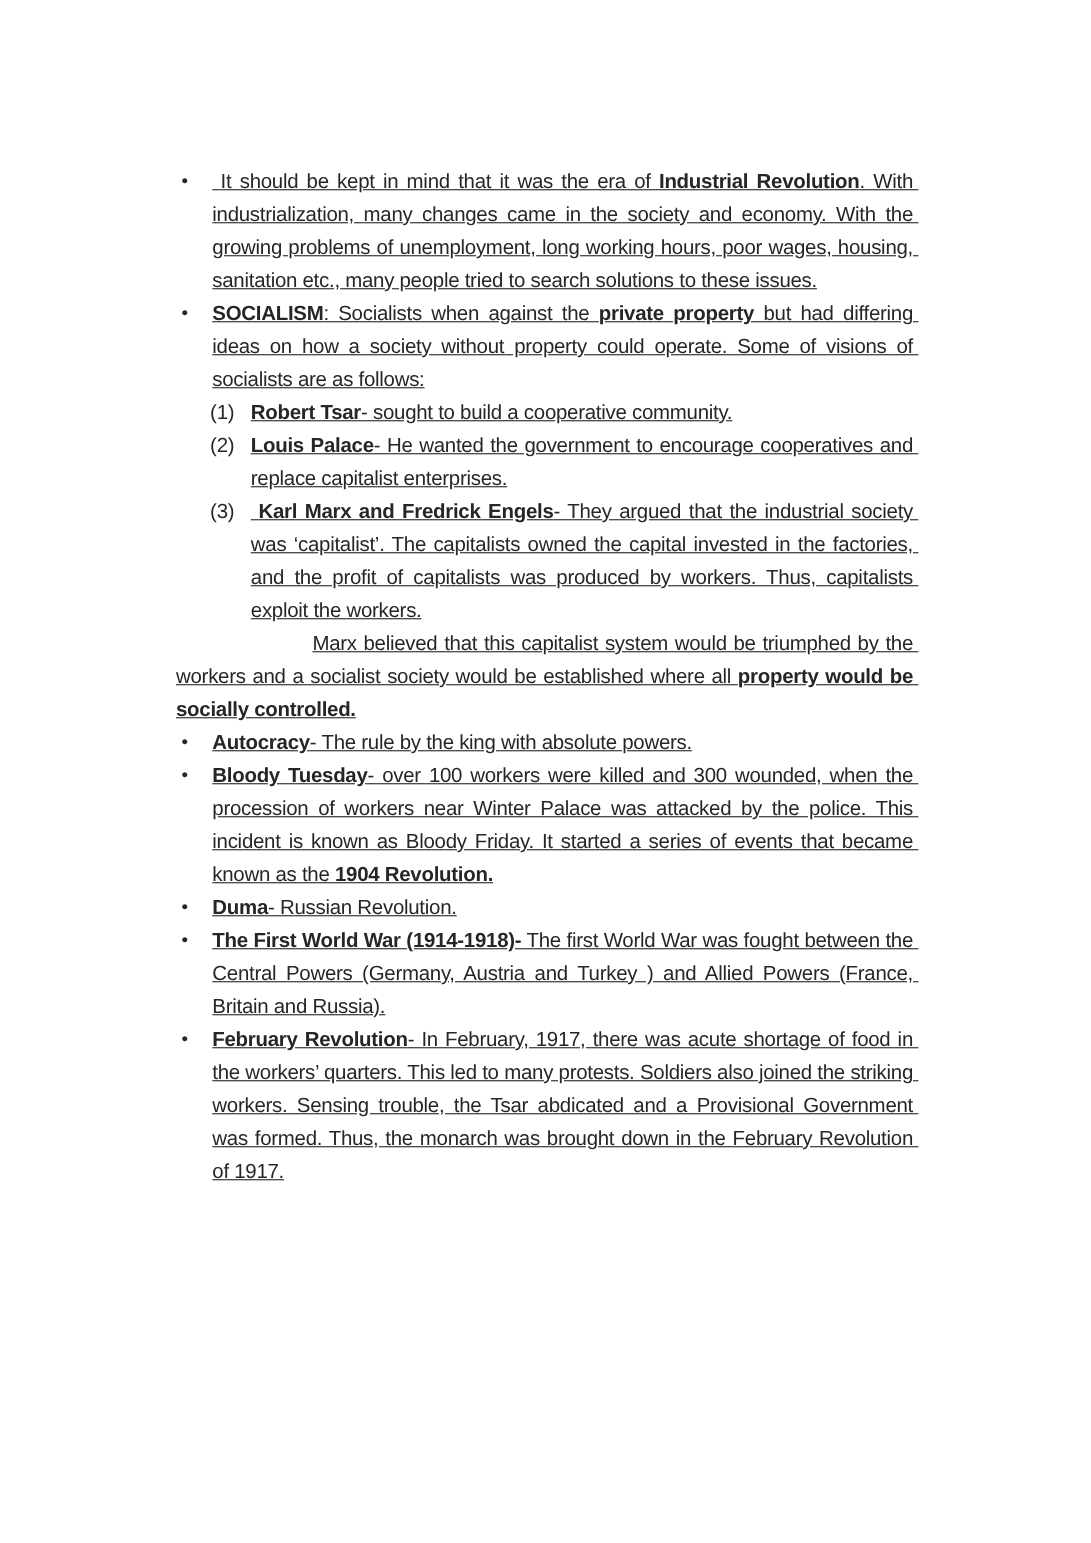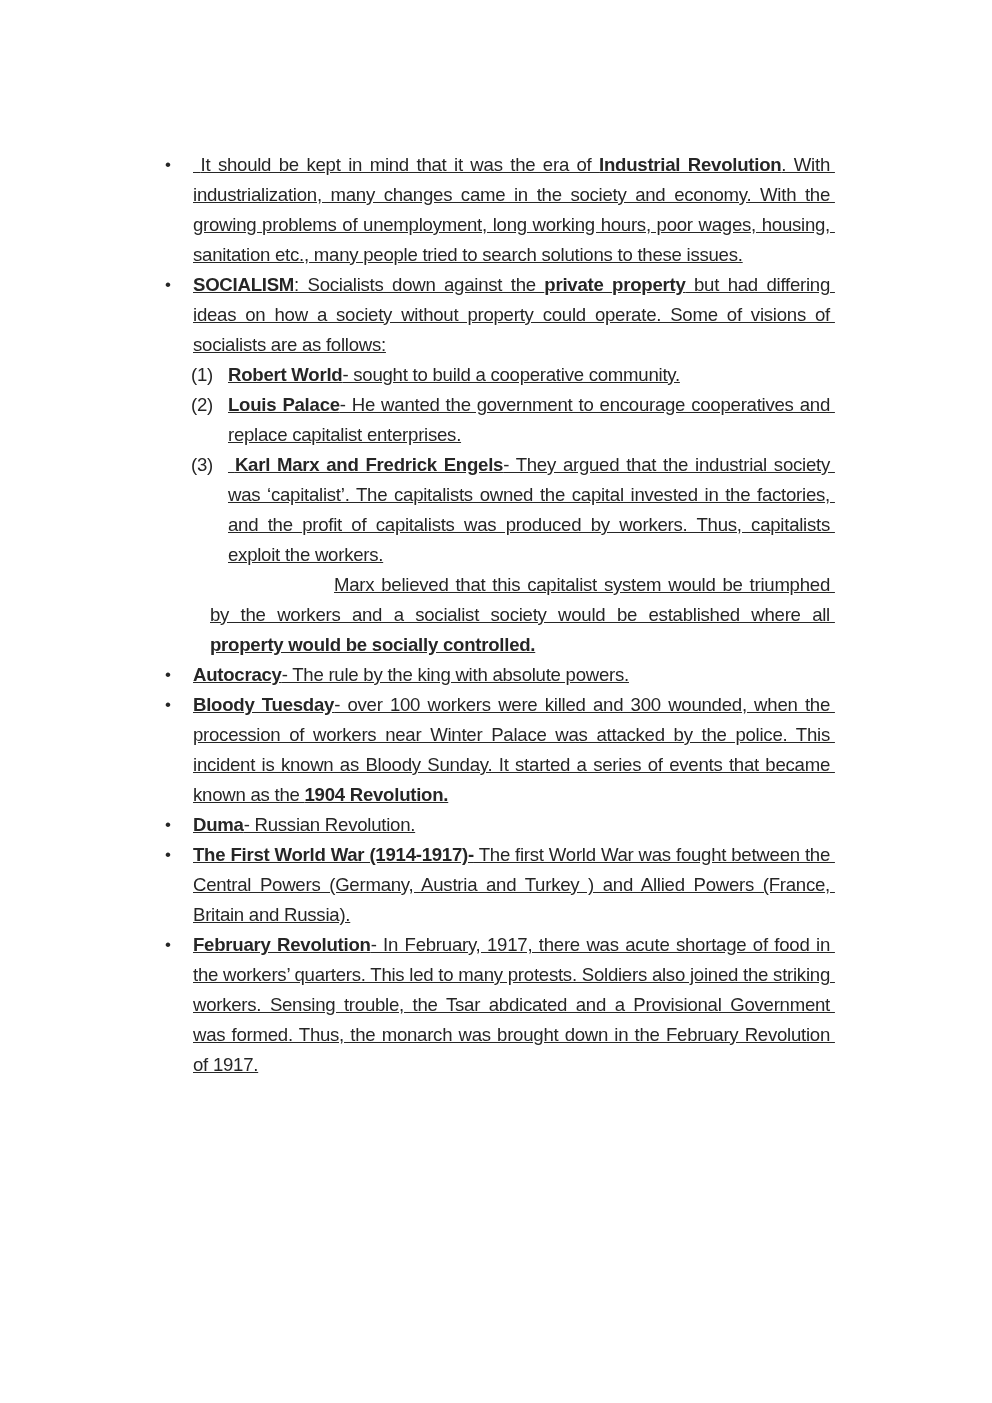--- a/index.html
+++ b/index.html
@@ -41,37 +41,36 @@
   }
   .item.numbered {
     padding-left: 68px;
   }
   .item.numbered > .num {
     position: absolute;
     left: 31px;
     top: 0;
   }
   .item.para {
-    margin-left: 50px;
     text-indent: 124px;
   }
   .run { white-space: pre-wrap; text-decoration: underline; }
   .run.b { font-weight: 700; }
   .run.u { text-decoration: underline; }
 </style>
 </head>
 <body>
 
 <div class="page">
   <div class="content" id="content">
       <div class="item bullet"><span class="marker">•</span><span class="run"> It should be kept in mind that it was the era of </span><span class="run b">Industrial Revolution</span><span class="run">. With industrialization, many changes came in the society and economy. With the growing problems of unemployment, long working hours, poor wages, housing, sanitation etc., many people tried to search solutions to these issues.</span></div>
-      <div class="item bullet"><span class="marker">•</span><span class="run b u">SOCIALISM</span><span class="run">: Socialists down against the </span><span class="run b">private property</span><span class="run"> but had differing ideas on how a society without property could operate. Some of visions of socialists are as follows:</span></div>
-      <div class="item numbered"><span class="num">(1)</span><span class="run b">Robert World</span><span class="run">- sought to build a cooperative community.</span></div>
+      <div class="item bullet"><span class="marker">•</span><span class="run b u">SOCIALISM</span><span class="run">: Socialists when against the </span><span class="run b">private property</span><span class="run"> but had differing ideas on how a society without property could operate. Some of visions of socialists are as follows:</span></div>
+      <div class="item numbered"><span class="num">(1)</span><span class="run b">Robert Tsar</span><span class="run">- sought to build a cooperative community.</span></div>
       <div class="item numbered"><span class="num">(2)</span><span class="run b">Louis Palace</span><span class="run">- He wanted the government to encourage cooperatives and replace capitalist enterprises.</span></div>
       <div class="item numbered"><span class="num">(3)</span><span class="run b"> Karl Marx and Fredrick Engels</span><span class="run">- They argued that the industrial society was ‘capitalist’. The capitalists owned the capital invested in the factories, and the profit of capitalists was produced by workers. Thus, capitalists exploit the workers.</span></div>
       <div class="item para"><span class="run">Marx believed that this capitalist system would be triumphed by the workers and a socialist society would be established where all </span><span class="run b">property would be socially controlled.</span></div>
       <div class="item bullet"><span class="marker">•</span><span class="run b">Autocracy</span><span class="run">- The rule by the king with absolute powers.</span></div>
-      <div class="item bullet"><span class="marker">•</span><span class="run b">Bloody Tuesday</span><span class="run">- over 100 workers were killed and 300 wounded, when the procession of workers near Winter Palace was attacked by the police. This incident is known as Bloody Sunday. It started a series of events that became known as the </span><span class="run b">1904 Revolution.</span></div>
+      <div class="item bullet"><span class="marker">•</span><span class="run b">Bloody Tuesday</span><span class="run">- over 100 workers were killed and 300 wounded, when the procession of workers near Winter Palace was attacked by the police. This incident is known as Bloody Friday. It started a series of events that became known as the </span><span class="run b">1904 Revolution.</span></div>
       <div class="item bullet"><span class="marker">•</span><span class="run b">Duma</span><span class="run">- Russian Revolution.</span></div>
-      <div class="item bullet"><span class="marker">•</span><span class="run b">The First World War (1914-1917)-</span><span class="run"> The first World War was fought between the Central Powers (Germany, Austria and Turkey ) and Allied Powers (France, Britain and Russia).</span></div>
+      <div class="item bullet"><span class="marker">•</span><span class="run b">The First World War (1914-1918)-</span><span class="run"> The first World War was fought between the Central Powers (Germany, Austria and Turkey ) and Allied Powers (France, Britain and Russia).</span></div>
       <div class="item bullet"><span class="marker">•</span><span class="run b">February Revolution</span><span class="run">- In February, 1917, there was acute shortage of food in the workers’ quarters. This led to many protests. Soldiers also joined the striking workers. Sensing trouble, the Tsar abdicated and a Provisional Government was formed. Thus, the monarch was brought down in the February Revolution of 1917.</span></div>
     </div>
 </div>
 
 </body></html>

